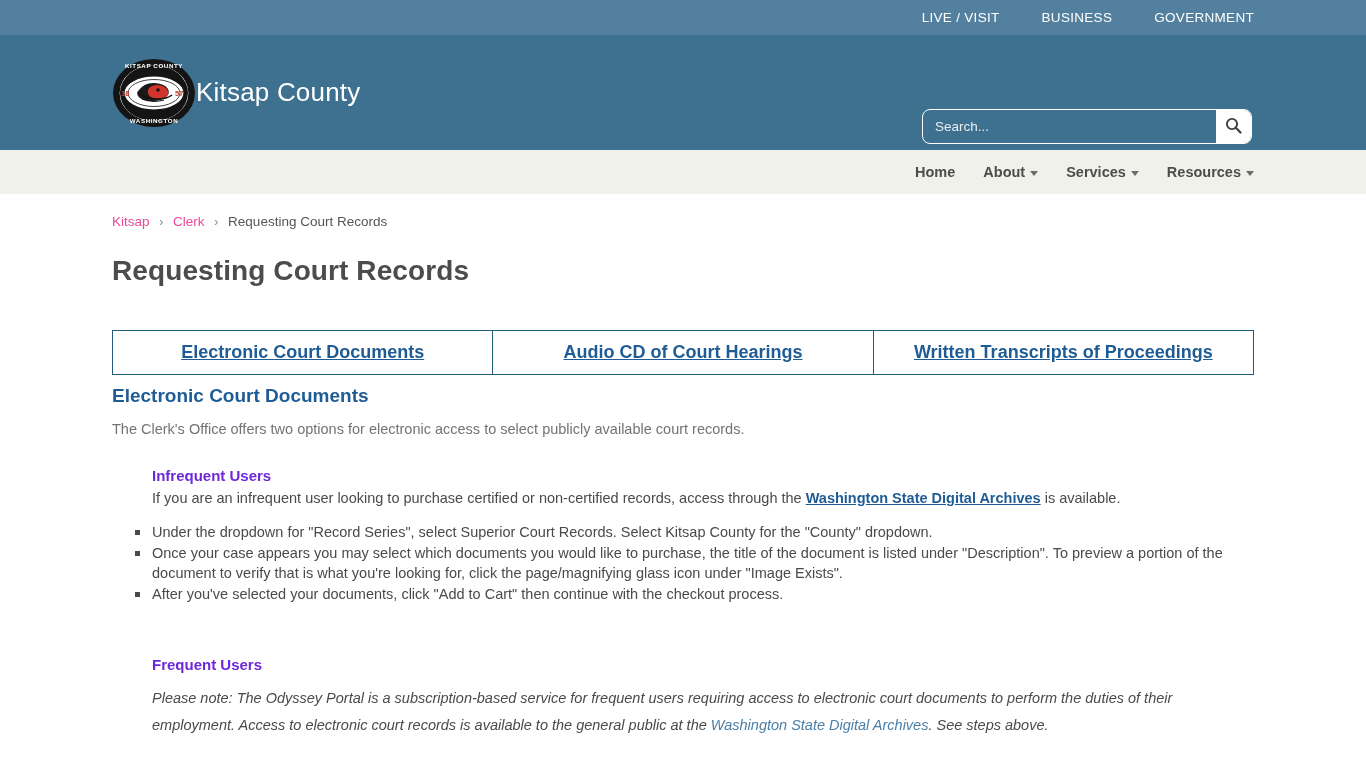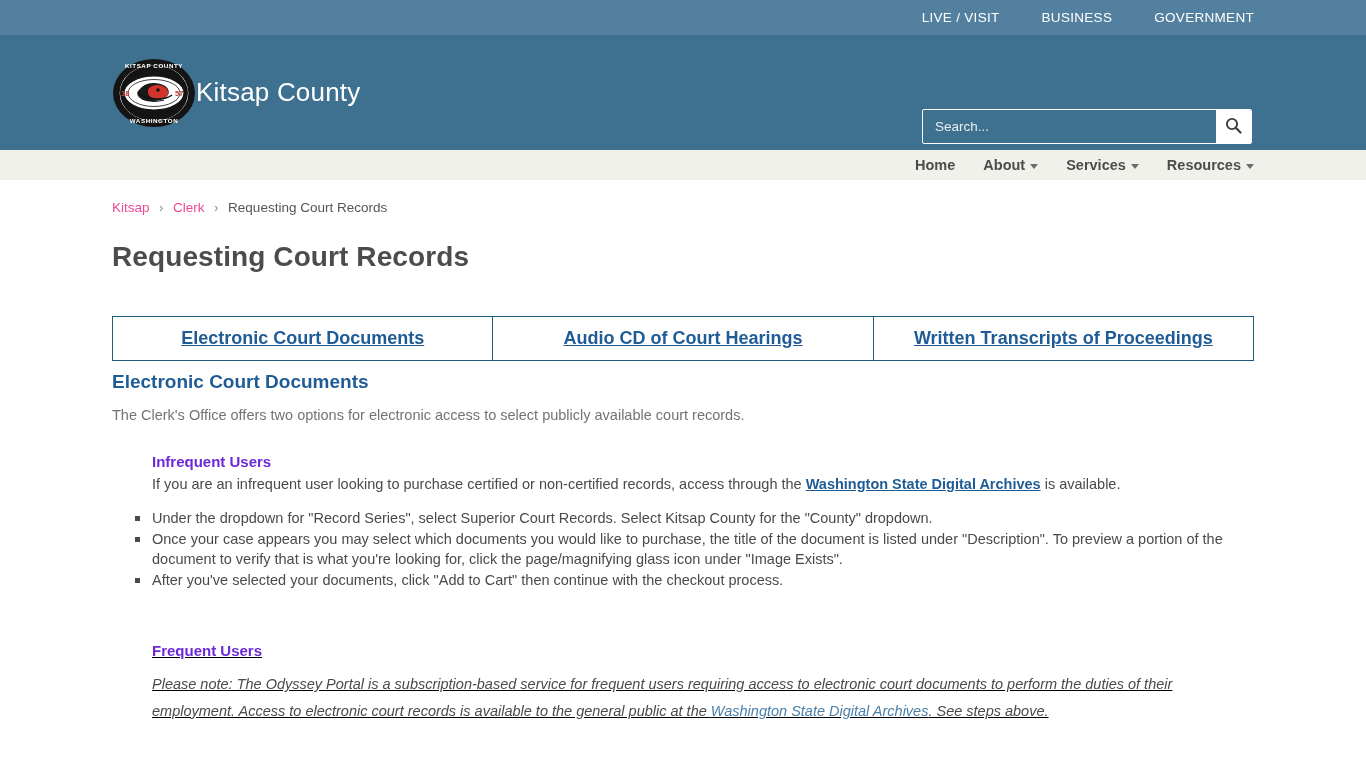--- a/index.html
+++ b/index.html
@@ -56,21 +56,21 @@
     letter-spacing: .2px;
     white-space: nowrap;
   }
 
   .searchwrap {
     position: absolute;
     right: 114px; top: 74px;
     width: 330px; height: 35px;
     display: flex;
     border: 1px solid #ffffff;
-    border-radius: 2px;
+    border-radius: 8px;
     overflow: hidden;
     background: transparent;
   }
   .searchwrap input {
     flex: 1 1 auto;
     border: 0; outline: 0;
     background: transparent;
     color: #ffffff;
     font-family: "Liberation Sans", sans-serif;
     font-size: 13.5px;
@@ -81,21 +81,21 @@
     width: 35px; height: 33px;
     background: #ffffff;
     border: 0;
     display: flex; align-items: center; justify-content: center;
     cursor: pointer;
     padding: 0;
   }
 
   
   .navbar {
-    height: 30px;
+    height: 44px;
     background: #f1f1ec;
     display: flex;
     align-items: center;
     justify-content: flex-end;
     padding-right: 112px;
   }
   .navitem {
     display: flex; align-items: center; gap: 5px;
     margin-left: 28px;
     color: #4c4c4c;
@@ -202,21 +202,21 @@
     margin-bottom: 1px;
     padding-left: 0;
   }
   ul.steps li:before {
     content: "";
     position: absolute;
     left: -17px; top: 8px;
     width: 5px; height: 5px;
     background: #4a4a4a;
   }
-  .freq-block { margin-top: 52px; text-decoration: underline; }
+  .freq-block { margin-top: 52px; }
   p.note {
     margin: 12px 0 0 0;
     font-size: 14.5px;
     font-style: italic;
     color: #4a4a4a;
     line-height: 1.85;
   }
   a.note-link {
     color: #4a7fa8;
     font-style: italic;

